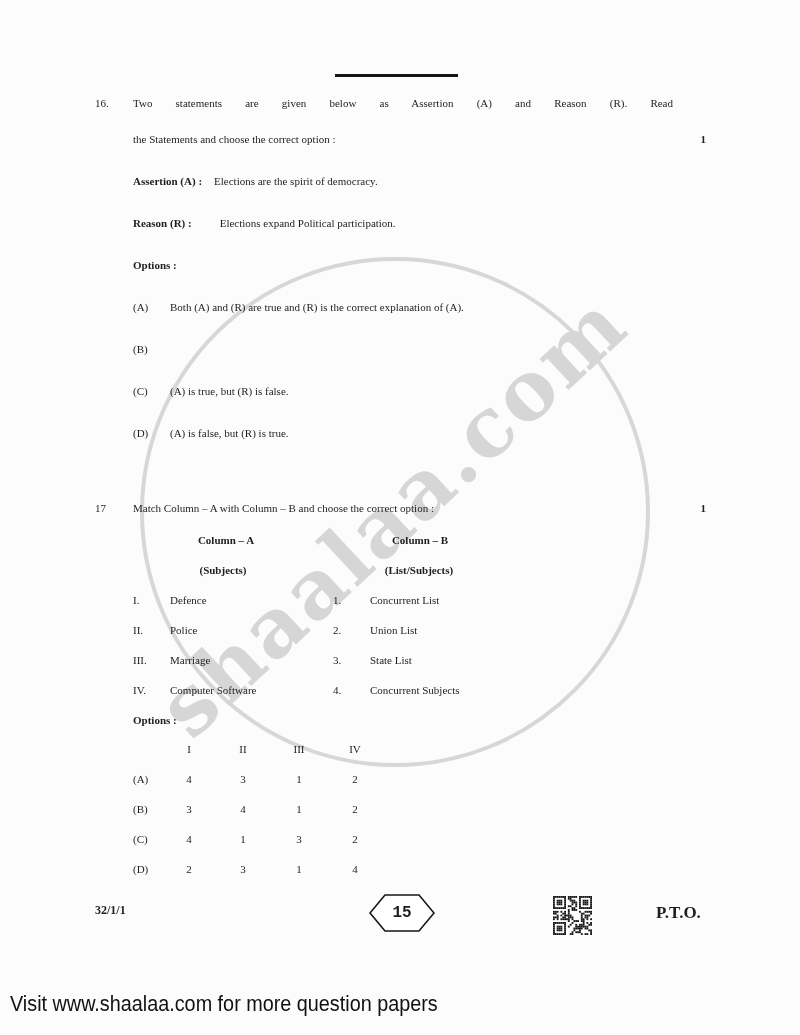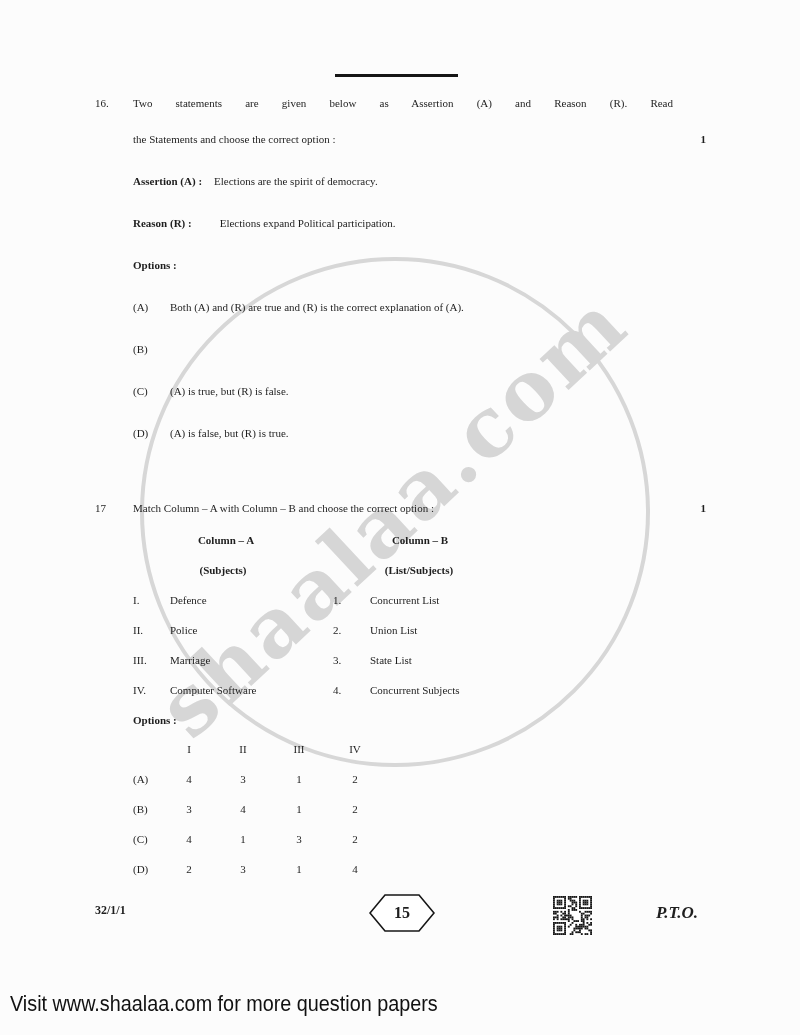--- a/index.html
+++ b/index.html
@@ -49,25 +49,25 @@
   .colA{position:absolute;left:93px;transform:translateX(-50%);white-space:nowrap;}
   .colB{position:absolute;left:287px;transform:translateX(-50%);white-space:nowrap;}
   .subA{position:absolute;left:90px;transform:translateX(-50%);white-space:nowrap;}
   .subB{position:absolute;left:286px;transform:translateX(-50%);white-space:nowrap;}
 
   .match{margin-left:38px;display:grid;grid-template-columns:37px 163px 37px auto;row-gap:8px;}
   .tbl{margin-left:38px;display:grid;grid-template-columns:30px 52px 56px 56px 56px;row-gap:8px;}
   .tbl .c{text-align:center;}
 
   .paper-code{position:absolute;left:95px;top:903px;font-weight:bold;font-size:12px;}
-  .pto{position:absolute;left:656px;top:903px;font-weight:bold;font-size:17px;font-style:italic;}
+  .pto{position:absolute;left:656px;top:903px;font-weight:bold;font-size:17px;}
   .hexwrap{position:absolute;left:369px;top:894px;width:66px;height:38px;}
   .hexwrap .num{
     position:absolute;inset:0;display:flex;align-items:center;justify-content:center;
-    font-weight:bold;font-size:16px;
+    font-weight:bold;font-size:16px;font-family:Liberation Mono, monospace;
   }
   .qr{position:absolute;left:553px;top:896px;}
 
   .visit{
     position:absolute;left:10px;top:991px;
     font-family:"Liberation Sans", sans-serif;
     font-size:22px;color:#111;
     transform:scaleX(0.9);transform-origin:left center;
     white-space:nowrap;
   }

